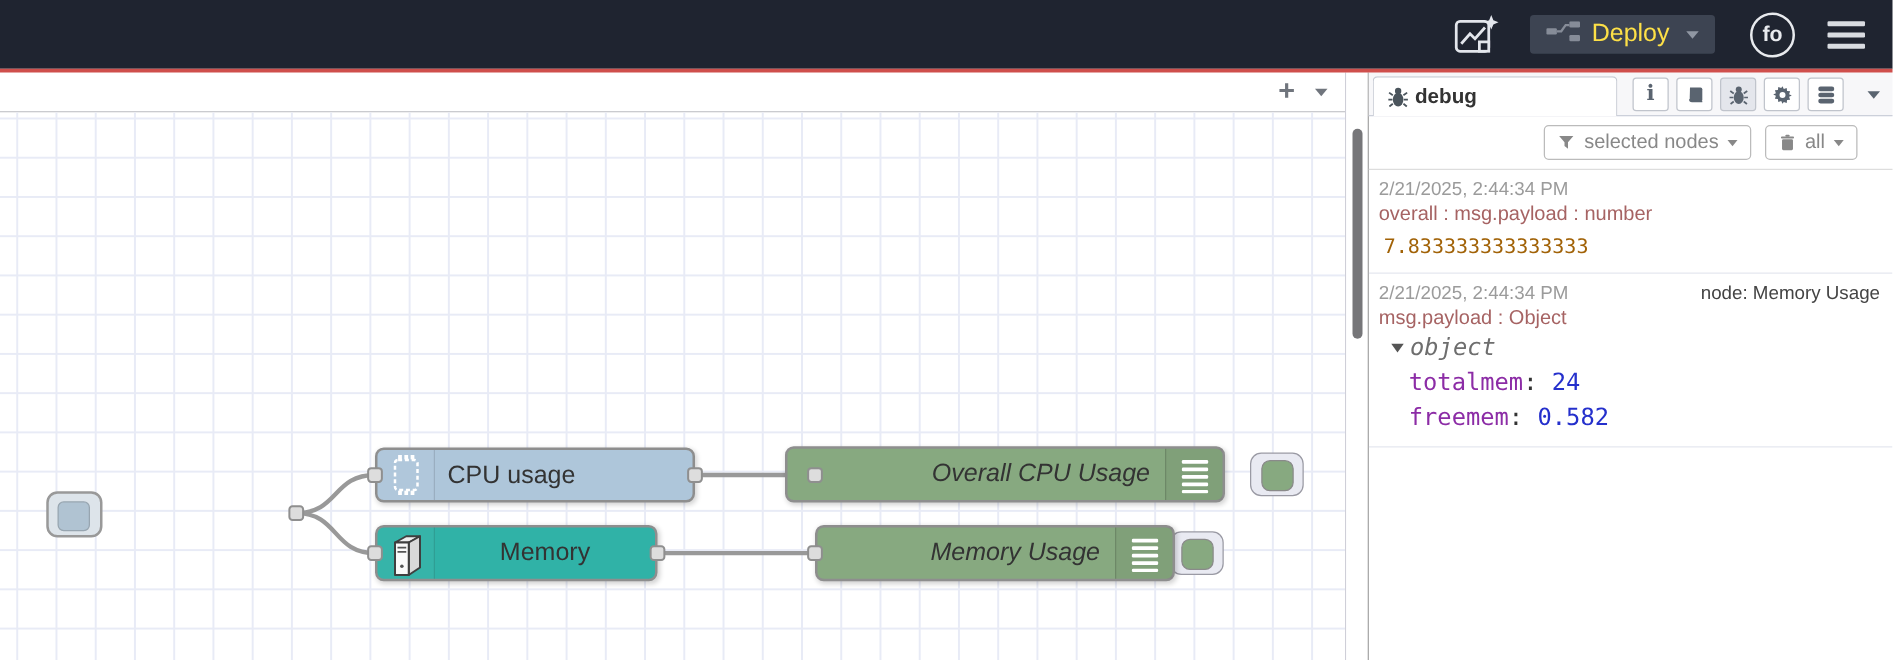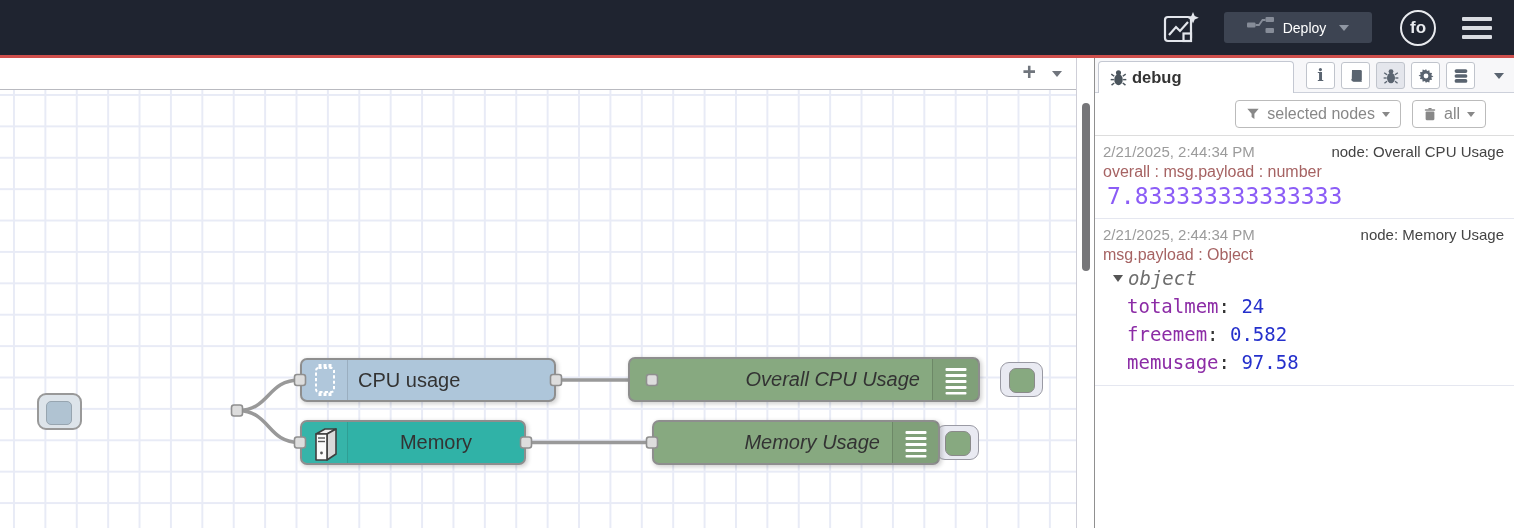--- a/index.html
+++ b/index.html
@@ -7,21 +7,21 @@
               font-family:"Liberation Sans", sans-serif; }
 
   
   .header { position:absolute; left:0; top:0; width:1514px; height:55px;
             background:#1f2430; display:flex; align-items:center; }
   .header-spacer { flex:1; }
   .ai-icon { width:38px; height:38px; margin-right:24px; display:flex; align-items:center; }
   .deploy-btn { height:31px; width:148px; background:#3d4452; border-radius:3px;
                 display:flex; align-items:center; justify-content:center; gap:9px;
                 margin-right:28px; cursor:default; }
-  .deploy-label { color:#ffffff; font-size:14px; }
+  .deploy-label { color:#fde047; font-size:20px; }
   .chev { width:0; height:0; border-left:5.5px solid transparent;
           border-right:5.5px solid transparent; border-top:6.5px solid currentColor;
           display:inline-block; }
   .deploy-chev { color:#9097a3; margin-left:4px; }
   .avatar { width:36px; height:36px; border:2.5px solid #e8eaee; border-radius:50%;
             color:#e8eaee; font-size:17px; font-weight:bold; display:flex;
             align-items:center; justify-content:center; margin-right:26px; }
   .burger { width:30px; display:flex; flex-direction:column; gap:5px; margin-right:22px; }
   .burger div { height:4px; background:#d9dce1; border-radius:1px; }
   .redline { position:absolute; left:0; top:55px; width:1514px; height:3px;
@@ -95,22 +95,22 @@
               color:#888; font-size:16px; display:flex; align-items:center; gap:7px;
               padding:0 10px; cursor:pointer; }
   .tool-btn .chev { border-top-width:5.5px; border-left-width:4.5px; border-right-width:4.5px; }
 
   .messages { flex:1; border-top:1px solid #ddd; overflow:hidden; }
   .msg { border-bottom:1px solid #e5e7f0; padding:5px 10px 9px 8px; }
   .msg-meta { display:flex; font-size:15px; line-height:21px; }
   .msg-time { color:#9b9b9b; }
   .msg-source { margin-left:auto; color:#444; }
   .msg-prop { font-size:16px; color:#a66363; line-height:20px; }
-  .msg-value { font-family:"DejaVu Sans Mono", monospace; font-size:23px;
-               color:#8b5cf6; line-height:25px; padding:2px 0 0 4px; }
+  .msg-value { font-family:"DejaVu Sans Mono", monospace; font-size:16px;
+               color:#a16207; line-height:25px; padding:2px 0 0 4px; }
   .tree { font-family:"DejaVu Sans Mono", monospace; font-size:19px; }
   .tree-root { color:#6e6e6e; font-style:italic; line-height:27px; padding-left:10px;
                display:flex; align-items:center; gap:5px; cursor:pointer; }
   .tree-caret { width:0; height:0; border-left:5.5px solid transparent;
                 border-right:5.5px solid transparent; border-top:7px solid #555;
                 display:inline-block; font-style:normal; }
   .tree-row { line-height:28px; padding-left:24px; white-space:pre; }
   .tree-key { color:#8c2ca6; }
   .tree-colon { color:#333; }
   .tree-val { color:#2530cc; }
@@ -334,37 +334,35 @@
         <span>all</span>
         <span class="chev"></span>
       </div>
     </div>
 
     <div class="messages">
 
       <div class="msg">
         <div class="msg-meta">
           <span class="msg-time">2/21/2025, 2:44:34 PM</span>
-          <span class="msg-source">node: Overall CPU Usage</span>
         </div>
         <div class="msg-prop">overall : msg.payload : number</div>
         <div class="msg-value">7.833333333333333</div>
       </div>
 
       <div class="msg">
         <div class="msg-meta">
           <span class="msg-time">2/21/2025, 2:44:34 PM</span>
           <span class="msg-source">node: Memory Usage</span>
         </div>
         <div class="msg-prop">msg.payload : Object</div>
         <div class="tree">
           <div class="tree-root">
             <span class="tree-caret"></span>
               <span>object</span>
           </div>
           <div class="tree-row"><span class="tree-key">totalmem</span><span class="tree-colon">:</span> <span class="tree-val">24</span></div>
           <div class="tree-row"><span class="tree-key">freemem</span><span class="tree-colon">:</span> <span class="tree-val">0.582</span></div>
-          <div class="tree-row"><span class="tree-key">memusage</span><span class="tree-colon">:</span> <span class="tree-val">97.58</span></div>
         </div>
       </div>
     </div>
   </div>
 </div>
 
 </body></html>

